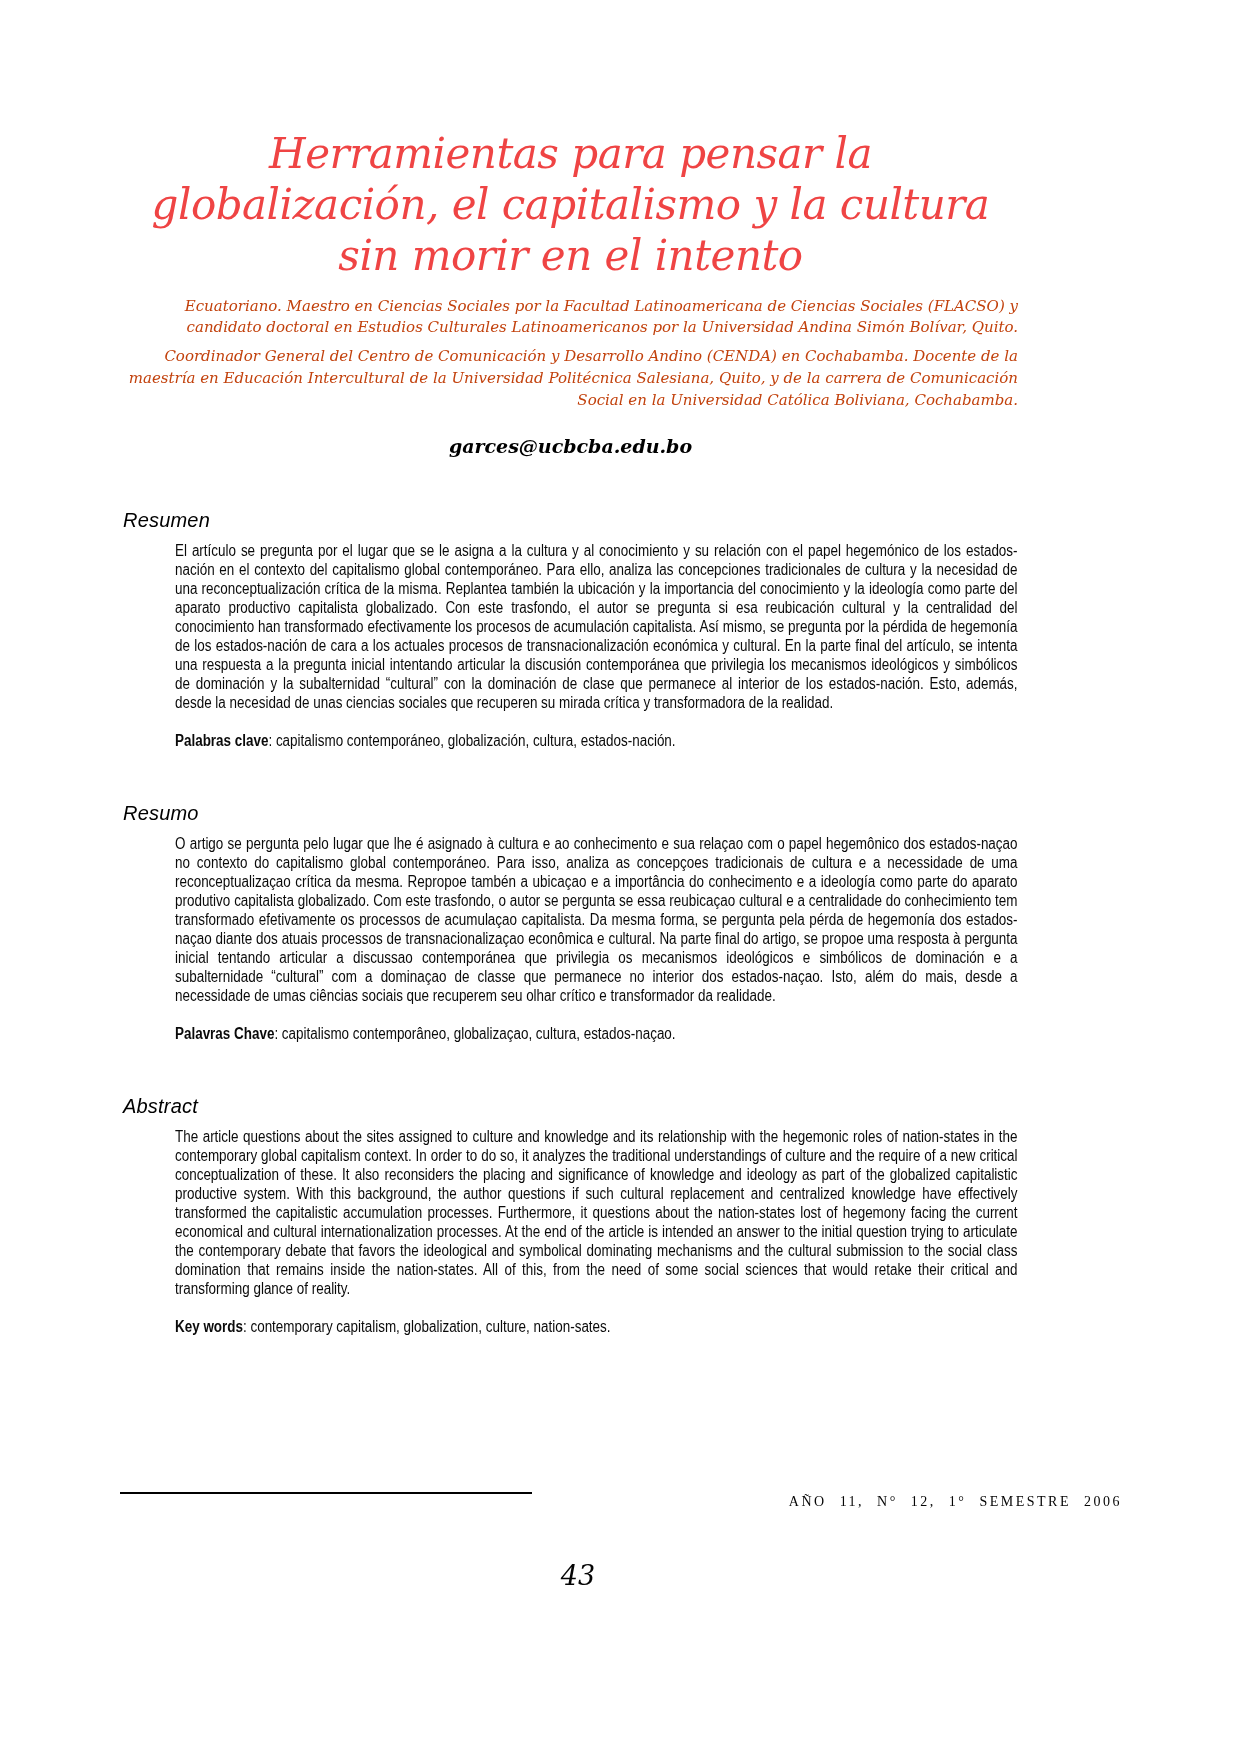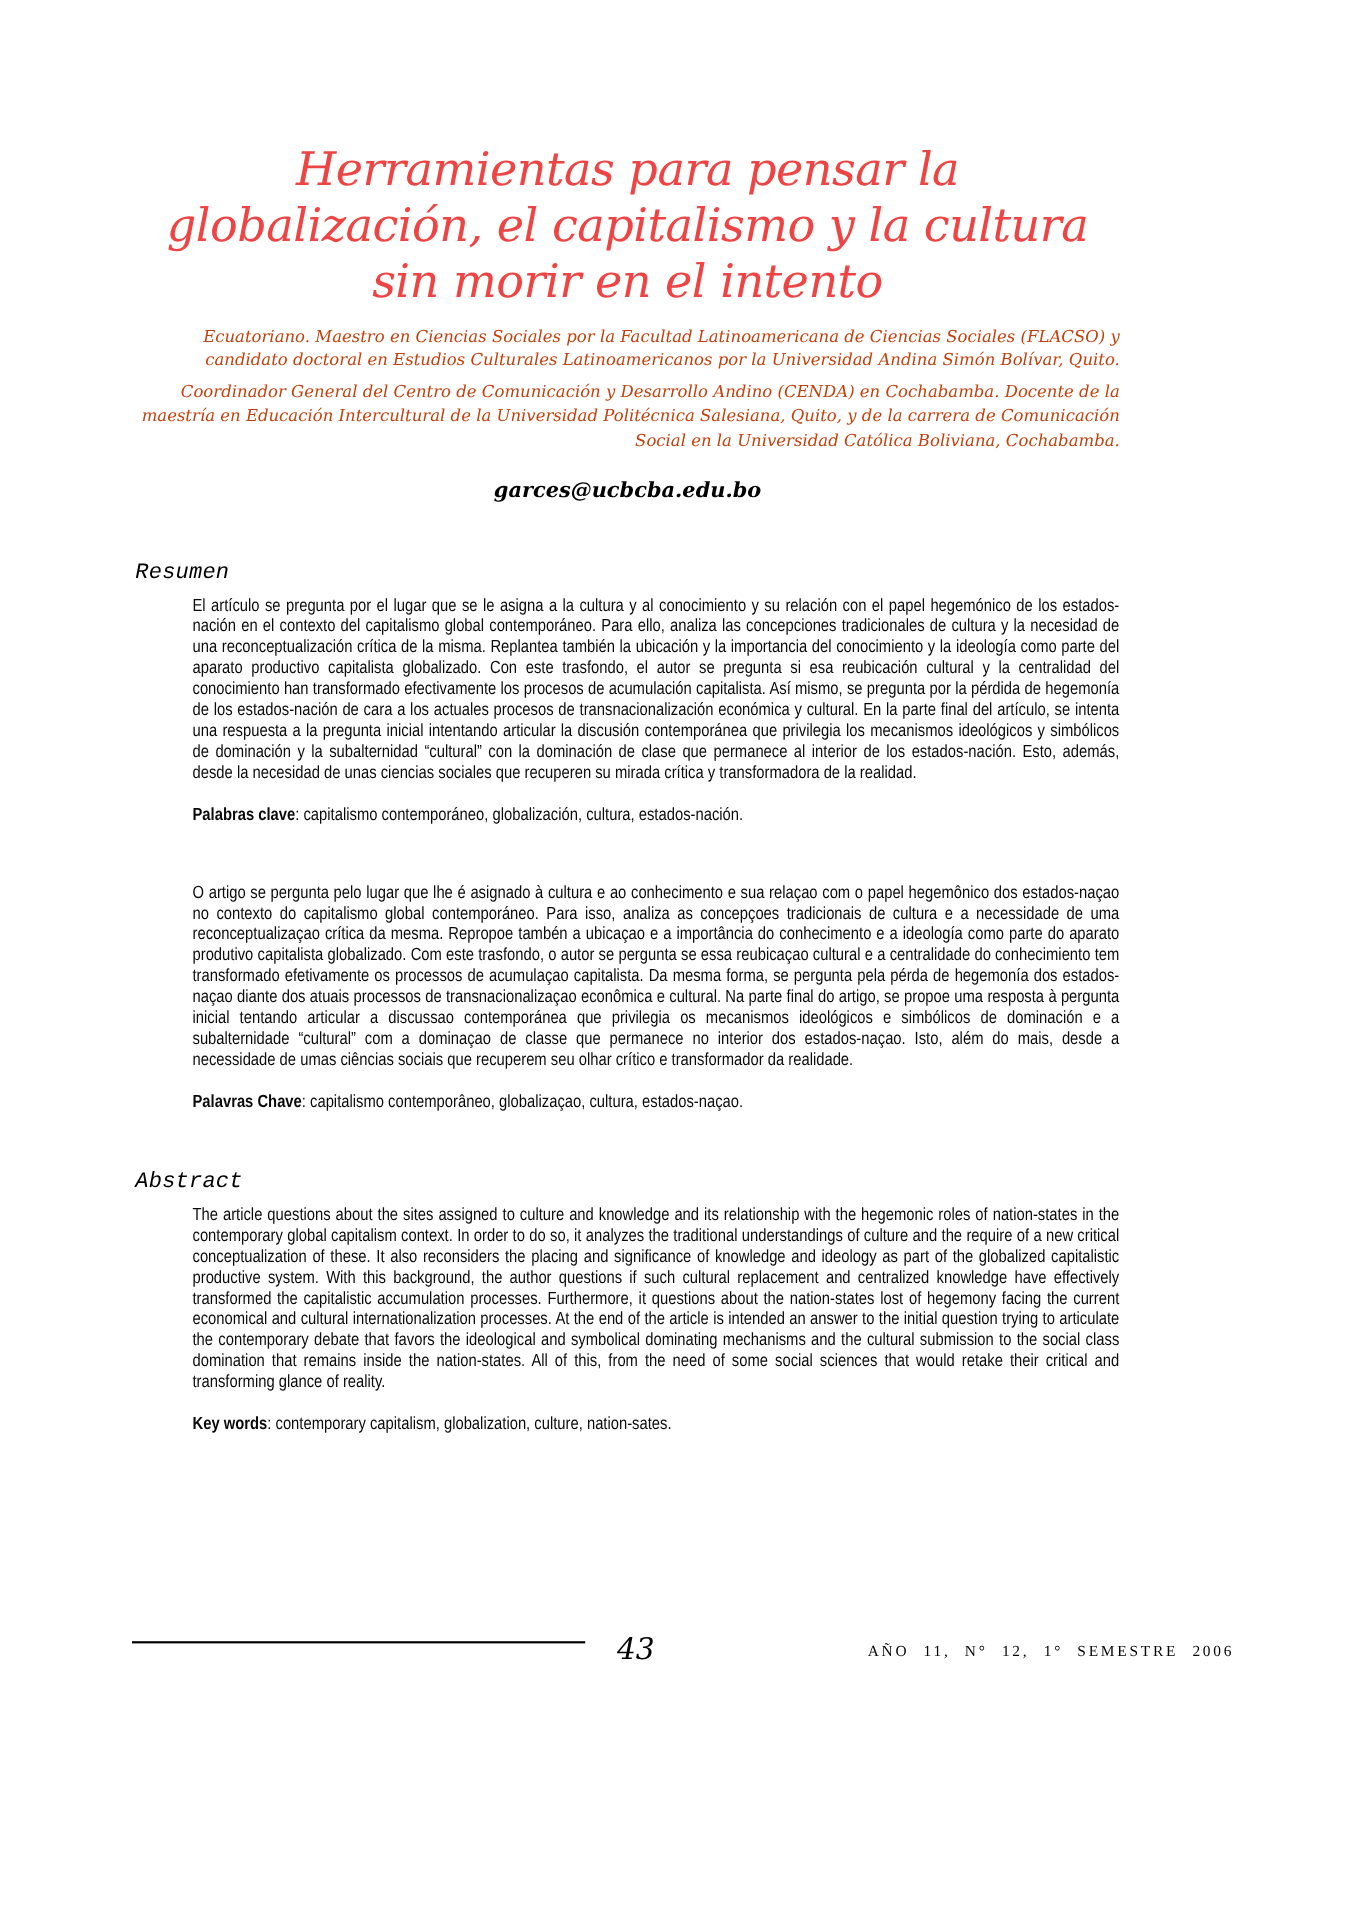--- a/index.html
+++ b/index.html
@@ -49,21 +49,21 @@
   .email {
     margin-top: 24px;
     font-family: "DejaVu Serif", serif;
     font-style: italic;
     font-weight: bold;
     font-size: 19px;
     text-align: center;
   }
   .section { margin-top: 52px; }
   .section-heading {
-    font-family: Liberation Mono, monospace;
+    font-family: Liberation Sans, sans-serif;
     font-style: italic;
     font-size: 20px;
     letter-spacing: 0.2px;
   }
   .body-para {
     margin-top: 9px;
     margin-left: 52px;
     width: 1003px;                 
     transform: scaleX(0.84);
     transform-origin: 0 0;
@@ -98,21 +98,21 @@
     font-family: Liberation Serif, serif;
     font-size: 14px;
     letter-spacing: 2.5px;
     word-spacing: 7px;
     color: #050505;
     white-space: nowrap;
   }
   .page-number {
     position: absolute;
     left: 548px;
-    top: 1484px;
+    top: 1560px;
     width: 60px;
     text-align: center;
     font-family: "DejaVu Serif", serif;
     font-style: italic;
     font-size: 27px;
     color: #050505;
   }
 </style>
 </head>
 <body>
@@ -128,20 +128,21 @@
 
     <div class="email">garces@ucbcba.edu.bo</div>
 
     <div class="section">
       <div class="section-heading">Resumen</div>
       <div class="body-para">El artículo se pregunta por el lugar que se le asigna a la cultura y al conocimiento y su relación con el papel hegemónico de los estados-nación en el contexto del capitalismo global contemporáneo. Para ello, analiza las concepciones tradicionales de cultura y la necesidad de una reconceptualización crítica de la misma. Replantea también la ubicación y la importancia del conocimiento y la ideología como parte del aparato productivo capitalista globalizado. Con este trasfondo, el autor se pregunta si esa reubicación cultural y la centralidad del conocimiento han transformado efectivamente los procesos de acumulación capitalista. Así mismo, se pregunta por la pérdida de hegemonía de los estados-nación de cara a los actuales procesos de transnacionalización económica y cultural. En la parte final del artículo, se intenta una respuesta a la pregunta inicial intentando articular la discusión contemporánea que privilegia los mecanismos ideológicos y simbólicos de dominación y la subalternidad “cultural” con la dominación de clase que permanece al interior de los estados-nación. Esto, además, desde la necesidad de unas ciencias sociales que recuperen su mirada crítica y transformadora de la realidad.</div>
       <div class="keywords"><b>Palabras clave</b><span>: capitalismo contemporáneo, globalización, cultura, estados-nación.</span></div>
     </div>
 
     <div class="section">
+      <div class="section-heading">Resumo</div>
       <div class="body-para">O artigo se pergunta pelo lugar que lhe é asignado à cultura e ao conhecimento e sua relaçao com o papel hegemônico dos estados-naçao no contexto do capitalismo global contemporáneo. Para isso, analiza as concepçoes tradicionais de cultura e a necessidade de uma reconceptualizaçao crítica da mesma. Repropoe tambén a ubicaçao e a importância do conhecimento e a ideología como parte do aparato produtivo capitalista globalizado. Com este trasfondo, o autor se pergunta se essa reubicaçao cultural e a centralidade do conhecimiento tem transformado efetivamente os processos de acumulaçao capitalista. Da mesma forma, se pergunta pela pérda de hegemonía dos estados-naçao diante dos atuais processos de transnacionalizaçao econômica e cultural. Na parte final do artigo, se propoe uma resposta à pergunta inicial tentando articular a discussao contemporánea que privilegia os mecanismos ideológicos e simbólicos de dominación e a subalternidade “cultural” com a dominaçao de classe que permanece no interior dos estados-naçao. Isto, além do mais, desde a necessidade de umas ciências sociais que recuperem seu olhar crítico e transformador da realidade.</div>
       <div class="keywords"><b>Palavras Chave</b><span>: capitalismo contemporâneo, globalizaçao, cultura, estados-naçao.</span></div>
     </div>
 
     <div class="section">
       <div class="section-heading">Abstract</div>
       <div class="body-para">The article questions about the sites assigned to culture and knowledge and its relationship with the hegemonic roles of nation-states in the contemporary global capitalism context. In order to do so, it analyzes the traditional understandings of culture and the require of a new critical conceptualization of these. It also reconsiders the placing and significance of knowledge and ideology as part of the globalized capitalistic productive system. With this background, the author questions if such cultural replacement and centralized knowledge have effectively transformed the capitalistic accumulation processes. Furthermore, it questions about the nation-states lost of hegemony facing the current economical and cultural internationalization processes. At the end of the article is intended an answer to the initial question trying to articulate the contemporary debate that favors the ideological and symbolical dominating mechanisms and the cultural submission to the social class domination that remains inside the nation-states. All of this, from the need of some social sciences that would retake their critical and transforming glance of reality.</div>
       <div class="keywords"><b>Key words</b><span>: contemporary capitalism, globalization, culture, nation-sates.</span></div>
     </div>
 

